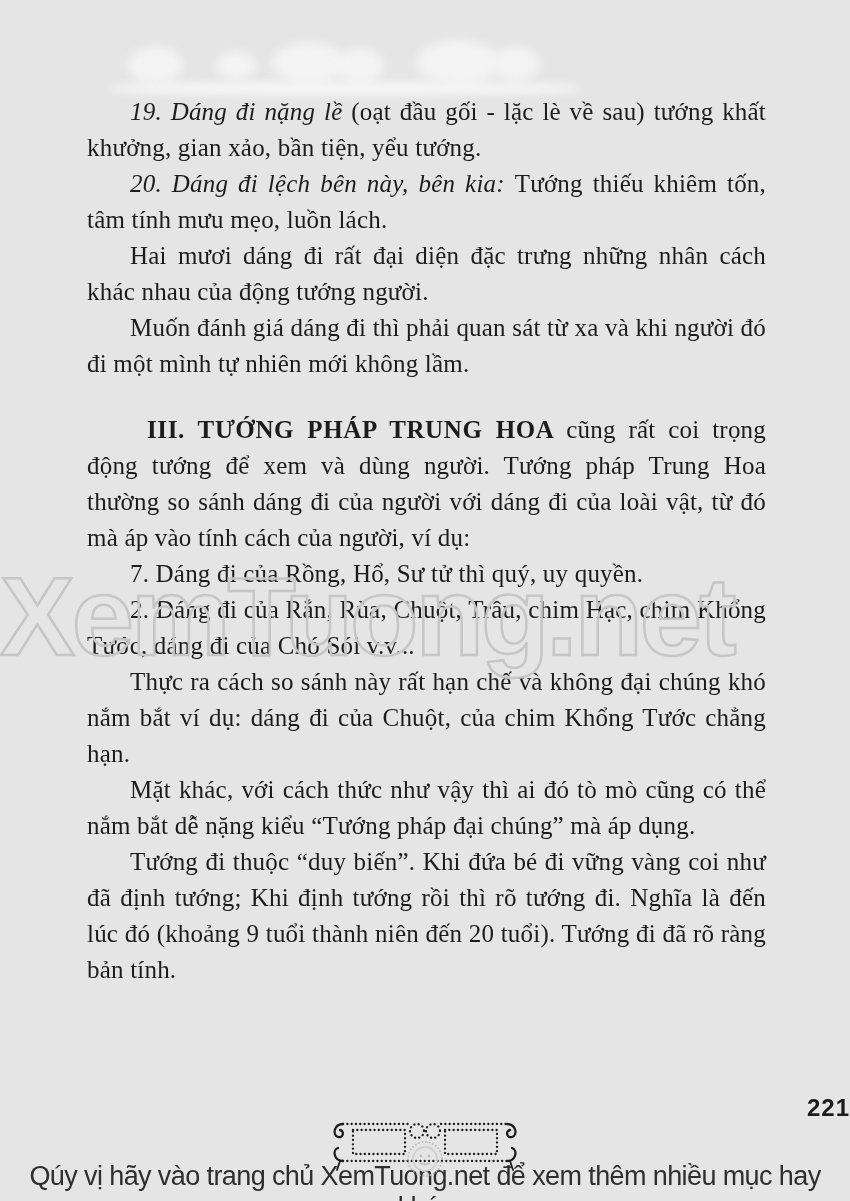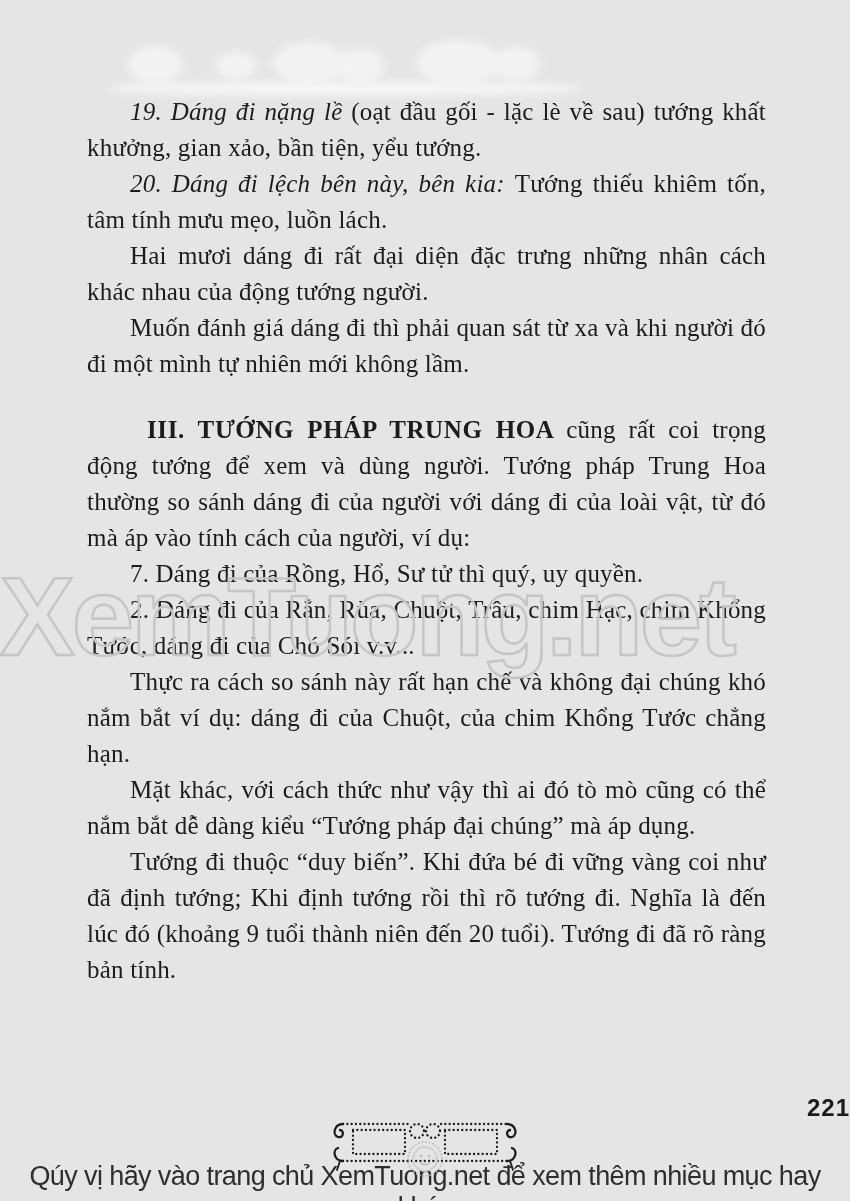--- a/index.html
+++ b/index.html
@@ -65,21 +65,21 @@
 
   <div class="text-block">
     <p class="para"><span class="r-italic">19. Dáng đi nặng lề </span><span>(oạt đầu gối - lặc lè về sau) tướng khất khưởng, gian xảo, bần tiện, yểu tướng.</span></p>
     <p class="para"><span class="r-italic">20. Dáng đi lệch bên này, bên kia: </span><span>Tướng thiếu khiêm tốn, tâm tính mưu mẹo, luồn lách.</span></p>
     <p class="para"><span>Hai mươi dáng đi rất đại diện đặc trưng những nhân cách khác nhau của động tướng người.</span></p>
     <p class="para"><span>Muốn đánh giá dáng đi thì phải quan sát từ xa và khi người đó đi một mình tự nhiên mới không lầm.</span></p>
     <p class="para heading-para"><span class="r-bold">III. TƯỚNG PHÁP TRUNG HOA </span><span>cũng rất coi trọng động tướng để xem và dùng người. Tướng pháp Trung Hoa thường so sánh dáng đi của người với dáng đi của loài vật, từ đó mà áp vào tính cách của người, ví dụ:</span></p>
     <p class="para"><span>7. Dáng đi của Rồng, Hổ, Sư tử thì quý, uy quyền.</span></p>
     <p class="para"><span>2. Dáng đi của Rắn, Rùa, Chuột, Trâu, chim Hạc, chim Khổng Tước, dáng đi của Chó Sói v.v...</span></p>
     <p class="para"><span>Thực ra cách so sánh này rất hạn chế và không đại chúng khó nắm bắt ví dụ: dáng đi của Chuột, của chim Khổng Tước chẳng hạn.</span></p>
-    <p class="para"><span>Mặt khác, với cách thức như vậy thì ai đó tò mò cũng có thể nắm bắt dễ dàng kiểu “Tướng pháp đại chúng” mà áp dụng.</span></p>
+    <p class="para"><span>Mặt khác, với cách thức như vậy thì ai đó tò mò cũng có thể nắm bắt dễ nặng kiểu “Tướng pháp đại chúng” mà áp dụng.</span></p>
     <p class="para"><span>Tướng đi thuộc “duy biến”. Khi đứa bé đi vững vàng coi như đã định tướng; Khi định tướng rồi thì rõ tướng đi. Nghĩa là đến lúc đó (khoảng 9 tuổi thành niên đến 20 tuổi). Tướng đi đã rõ ràng bản tính.</span></p>
   </div>
 
   <div class="watermark">XemTuong.net</div>
 
   <div class="page-number">221</div>
 
   <svg class="ornament" width="192" height="66" viewBox="0 0 192 66">
     <g fill="none" stroke="#1b1b1b" stroke-width="2.3" stroke-linecap="round">
       <g stroke-dasharray="0.1,4.2">

